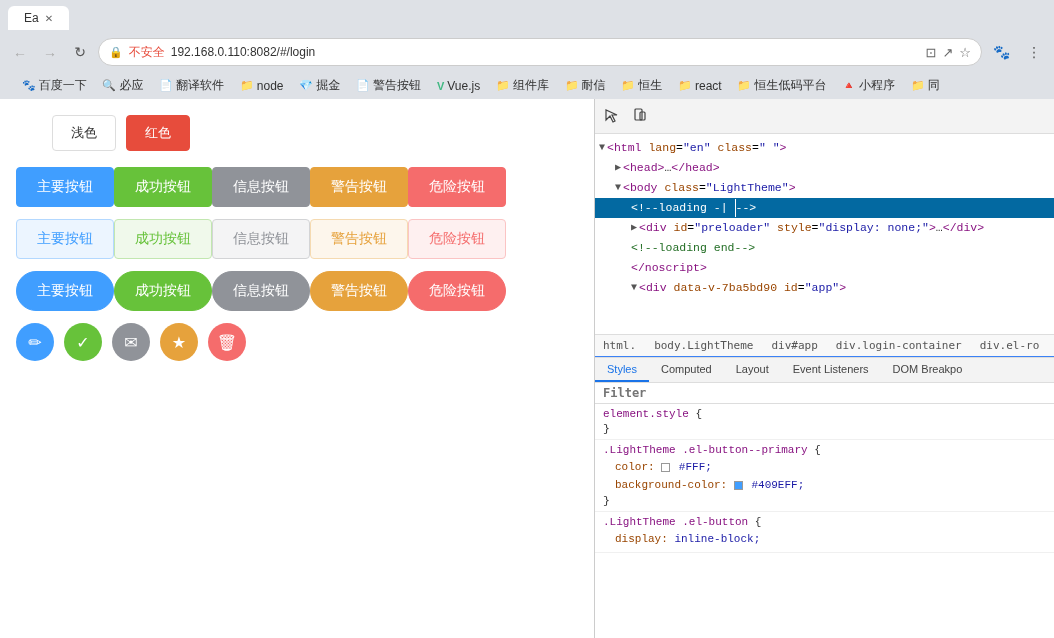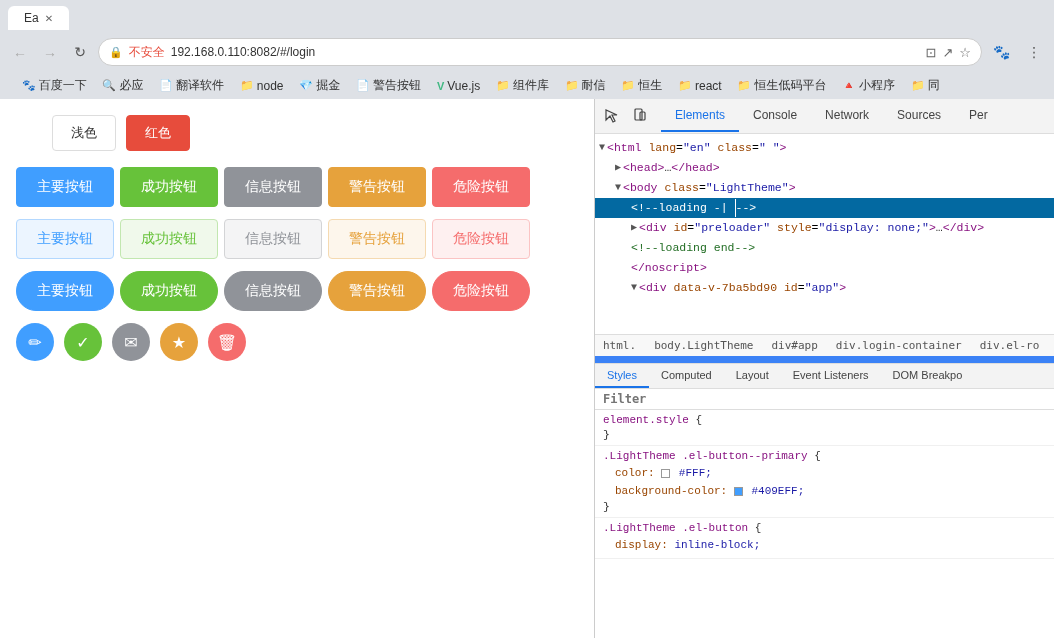--- a/index.html
+++ b/index.html
@@ -34,21 +34,21 @@
 
     
     .tab-bar { background: #dee1e6; height: 30px; display: flex; align-items: flex-end; padding-left: 8px; }
     .tab { background: #fff; border-radius: 6px 6px 0 0; padding: 5px 16px; font-size: 12px; color: #333; cursor: pointer; display: flex; align-items: center; gap: 6px; }
     .tab-close { color: #666; font-size: 10px; }
 
     
     .page-area { padding: 16px; }
 
     
-    .btn-group { display: flex; gap: 6px; margin-bottom: 12px; flex-wrap: wrap; }
+    .btn-group { display: flex; margin-bottom: 12px; flex-wrap: wrap; }
 
     .btn { padding: 10px 20px; border: none; border-radius: 4px; cursor: pointer; font-size: 14px; color: #fff; font-family: inherit; }
 
     .btn-primary { background: #409EFF; border: 1px solid #409EFF; }
     .btn-success { background: #67C23A; border: 1px solid #67C23A; }
     .btn-info { background: #909399; border: 1px solid #909399; }
     .btn-warning { background: #E6A23C; border: 1px solid #E6A23C; }
     .btn-danger { background: #F56C6C; border: 1px solid #F56C6C; }
 
     
@@ -92,21 +92,21 @@
 
     .triangle { display: inline-block; font-size: 10px; color: #555; margin-right: 2px; cursor: pointer; }
     .triangle.open { }
     .tag { color: #881280; }
     .attr-name { color: #994500; }
     .attr-value { color: #1a1aa6; }
     .comment { color: #236e25; }
     .text-content { color: #333; }
 
     
-    .devtools-breadcrumb { padding: 4px 8px; background: #f8f8f8; border-top: 1px solid #ddd; border-bottom: 7px solid #3b82f6; font-size: 11px; color: #555; font-family: 'Consolas', monospace; white-space: nowrap; overflow: hidden; display: flex; gap: 8px; }
+    .devtools-breadcrumb { padding: 4px 8px; background: #f8f8f8; border-top: 1px solid #ddd; border-bottom: 1px solid #3b82f6; font-size: 11px; color: #555; font-family: 'Consolas', monospace; white-space: nowrap; overflow: hidden; display: flex; gap: 8px; }
     .breadcrumb-item { color: #555; cursor: pointer; }
     .breadcrumb-sep { color: #999; margin: 0 1px; }
 
     
     .devtools-styles { flex: 0 0 240px; overflow: auto; border-top: 1px solid #ddd; }
 
     .styles-tabs { display: flex; background: #f3f3f3; border-bottom: 1px solid #ddd; }
     .styles-tab { padding: 5px 12px; cursor: pointer; color: #444; font-size: 11px; font-family: Arial, sans-serif; border-bottom: 2px solid transparent; }
     .styles-tab.active { color: #1a73e8; border-bottom: 2px solid #1a73e8; }
 
@@ -269,27 +269,20 @@
               </svg>
           </button>
           <button class="devtools-icon-btn" title="Device">
             <svg width="16" height="16" viewBox="0 0 16 16">
                 <rect x="3" y="1" width="7" height="11" rx="1" fill="none" stroke="#444" stroke-width="1.2"></rect>
                 <rect x="8" y="4" width="5" height="8" rx="1" fill="none" stroke="#444" stroke-width="1.2"></rect>
               </svg>
           </button>
         </div>
 
-        <div class="devtools-tabs" style="flex:1; background:transparent; border-bottom:none;">
-          <div class="devtools-tab active">Elements</div>
-          <div class="devtools-tab">Console</div>
-          <div class="devtools-tab">Network</div>
-          <div class="devtools-tab">Sources</div>
-          <div class="devtools-tab">Per</div>
-        </div>
       </div>
 
       <div class="devtools-elements" style="flex: 0 0 200px; overflow:auto;">
 
 
         <div class="dom-line">
           <span class="indent" style="width:4px;"></span>
           <span class="triangle open">▼</span>
           <span class="tag">&lt;html</span>
           <span class="attr-name"> lang</span><span>=</span><span class="attr-value">"en"</span>

